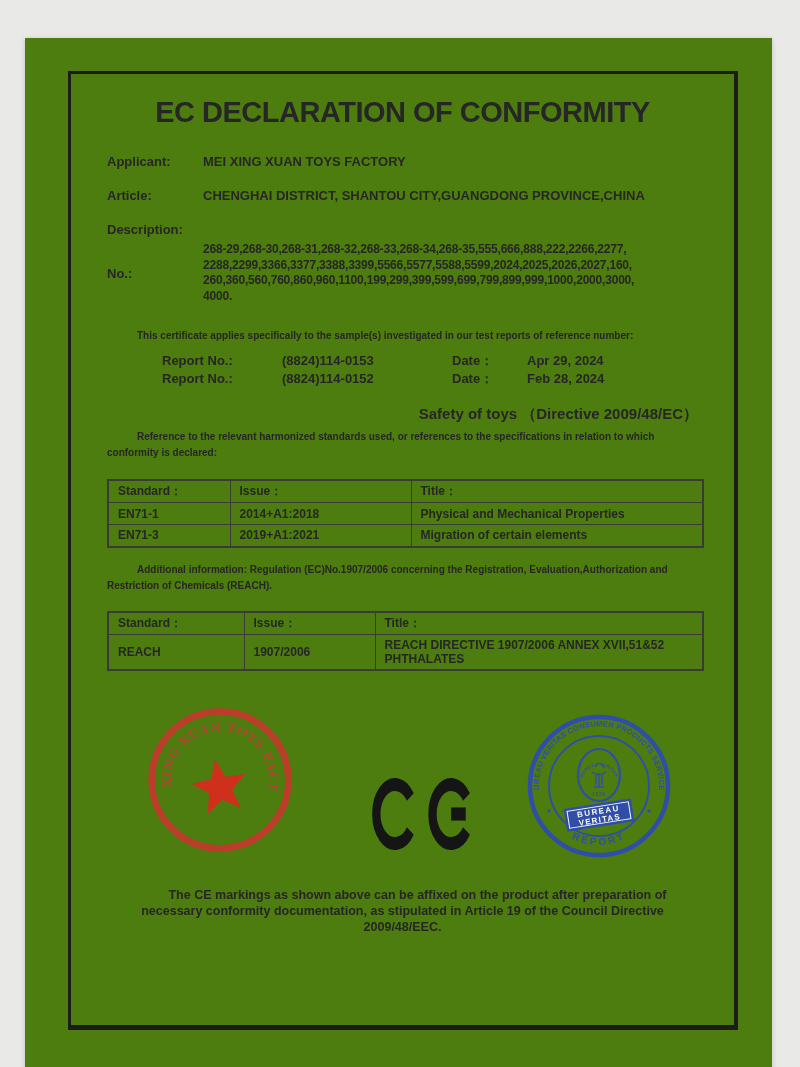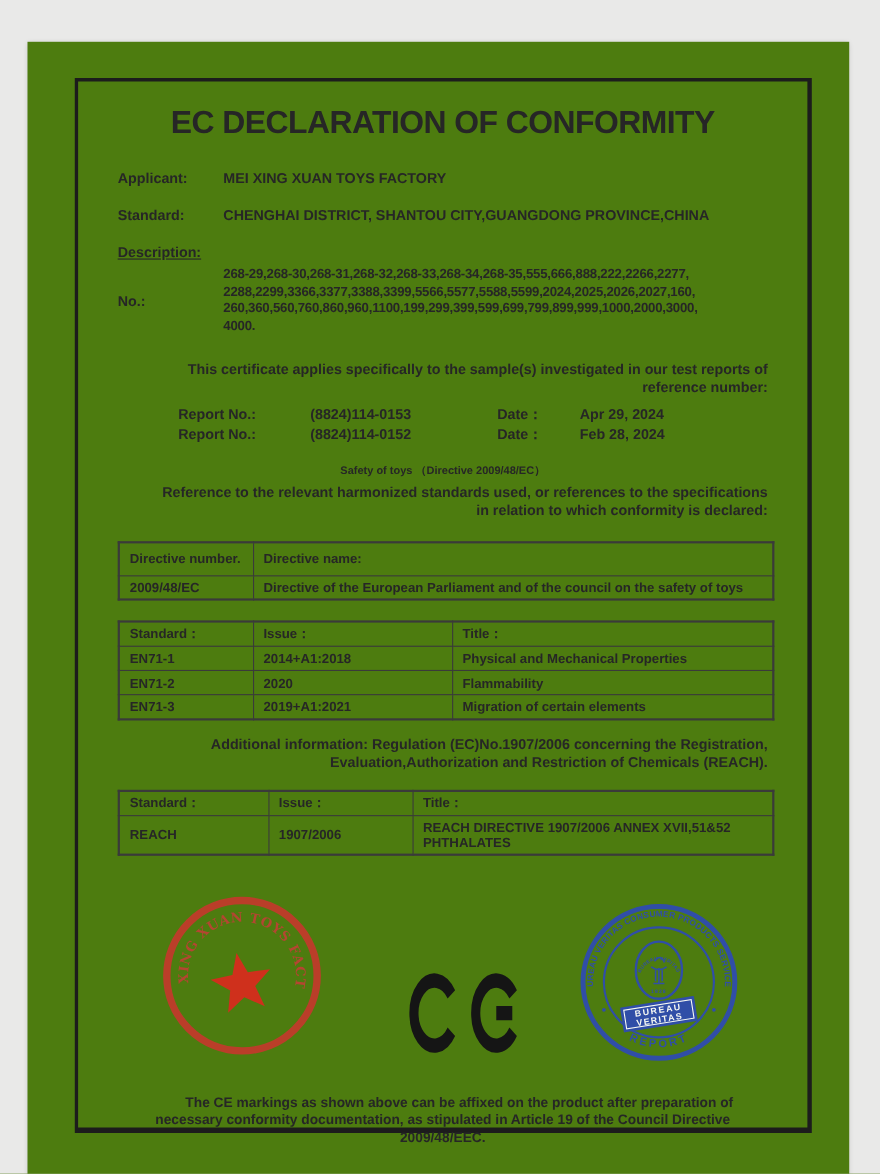--- a/index.html
+++ b/index.html
@@ -42,36 +42,35 @@
     font-size:13px;
     font-weight:bold;
     line-height:15px;
   }
   .field-row.center-label { align-items:center; margin-bottom:0; }
   .field-label { white-space:nowrap; }
   .field-value { }
   .desc-value { font-size:14px; }
   .no-value { white-space:pre-line; font-size:12px; line-height:15.5px; letter-spacing:-.2px; }
   .para {
-    font-size:13px; font-weight:bold; line-height:16px;
+    font-size:10px; font-weight:bold; line-height:16px;
     text-indent:30px;
-    text-align:right;
   }
   .cert-note { margin-top:24px; }
   .report-rows { margin-top:8px; }
   .report-row {
     display:grid;
     grid-template-columns:120px 170px 75px 1fr;
     padding-left:55px;
     font-size:13px; font-weight:bold; line-height:18px;
   }
   .safety-heading {
     margin-top:17px;
-    text-align:center;
-    font-size:10px; font-weight:bold;
+    text-align:right;
+    font-size:15px; font-weight:bold;
   }
   .ref-note { margin-top:5px; }
   table {
     border-collapse:collapse;
     width:597px;
     font-size:12px;
     font-weight:bold;
     color:#262626;
   }
   .tbl1 { margin-top:20px; }
@@ -111,24 +110,24 @@
   <div class="cert-box">
 
     <div class="title">EC DECLARATION OF CONFORMITY</div>
 
     <div class="fields">
       <div class="field-row">
         <span class="field-label">Applicant:</span>
         <span class="field-value">MEI XING XUAN TOYS FACTORY</span>
       </div>
       <div class="field-row">
-        <span class="field-label">Standard:</span>
+        <span class="field-label">Article:</span>
         <span class="field-value">CHENGHAI DISTRICT, SHANTOU CITY,GUANGDONG PROVINCE,CHINA</span>
       </div>
-      <div class="field-row" style="margin-bottom:5px;text-decoration:underline;">
+      <div class="field-row" style="margin-bottom:5px;">
         <span class="field-label">Description:</span>
       </div>
       <div class="field-row center-label">
         <span class="field-label">No.:</span>
         <span class="field-value no-value">268-29,268-30,268-31,268-32,268-33,268-34,268-35,555,666,888,222,2266,2277,
 2288,2299,3366,3377,3388,3399,5566,5577,5588,5599,2024,2025,2026,2027,160,
 260,360,560,760,860,960,1100,199,299,399,599,699,799,899,999,1000,2000,3000,
 4000.</span>
       </div>
     </div>
@@ -147,60 +146,39 @@
         <span>(8824)114-0152</span>
         <span>Date：</span>
         <span>Feb 28, 2024</span>
       </div>
     </div>
 
     <div class="safety-heading">Safety of toys （Directive 2009/48/EC）</div>
 
     <div class="para ref-note">Reference to the relevant harmonized standards used, or references to the specifications in relation to which conformity is declared:</div>
 
-    <table class="tbl1">
-      <colgroup>
-          <col class="c1">
-          <col>
-        </colgroup>
-      <tbody>
-          <tr>
-        <th>Directive number.</th>
-        <th>Directive name:</th>
-      </tr>
-      <tr>
-        <td>2009/48/EC</td>
-        <td>Directive of the European Parliament and of the council on the safety of toys</td>
-      </tr>
-    </tbody>
-      </table>
 
     <table class="tbl2">
       <colgroup>
           <col class="c1">
           <col class="c2">
           <col>
         </colgroup>
       <tbody>
           <tr>
         <th>Standard：</th>
         <th>Issue：</th>
         <th>Title：</th>
       </tr>
       <tr>
         <td>EN71-1</td>
         <td>2014+A1:2018</td>
         <td>Physical and Mechanical Properties</td>
       </tr>
       <tr>
-        <td>EN71-2</td>
-        <td>2020</td>
-        <td>Flammability</td>
-      </tr>
-      <tr>
         <td>EN71-3</td>
         <td>2019+A1:2021</td>
         <td>Migration of certain elements</td>
       </tr>
     </tbody>
       </table>
 
     <div class="para addl-note">Additional information: Regulation (EC)No.1907/2006 concerning the Registration, Evaluation,Authorization and Restriction of Chemicals (REACH).</div>
 
     <table class="tbl3">

